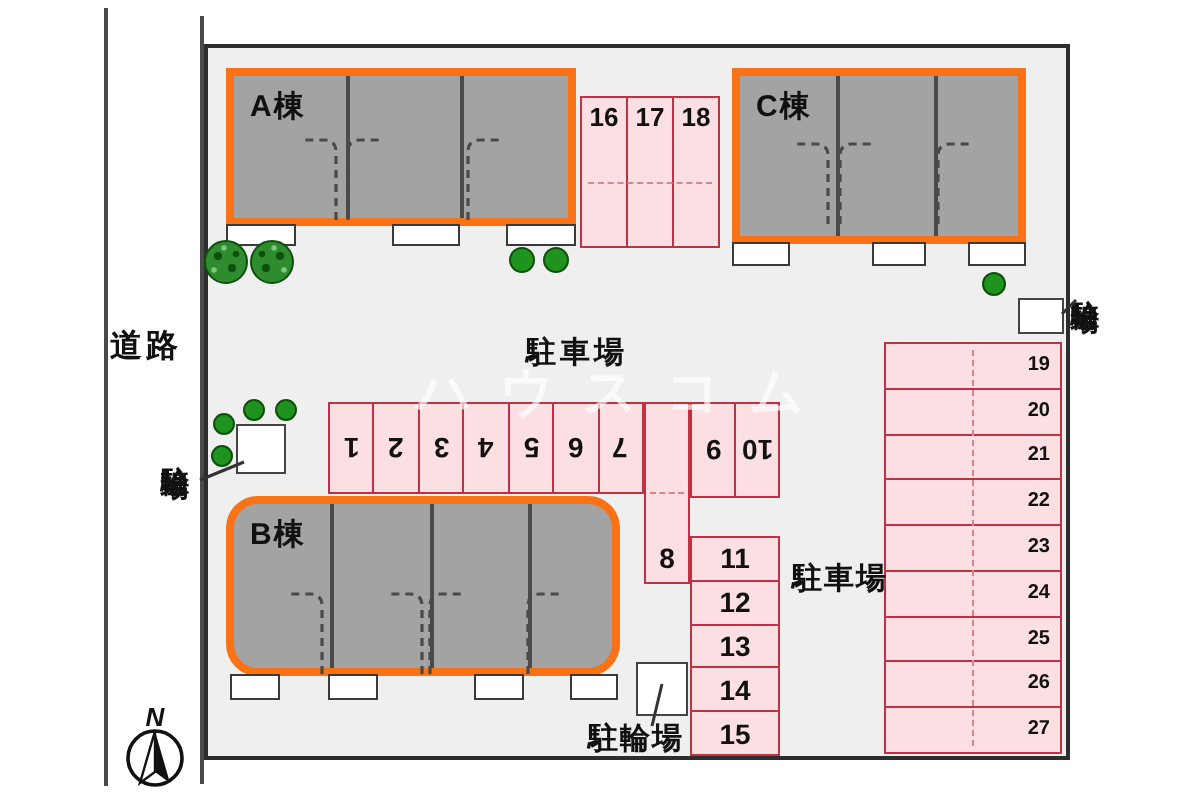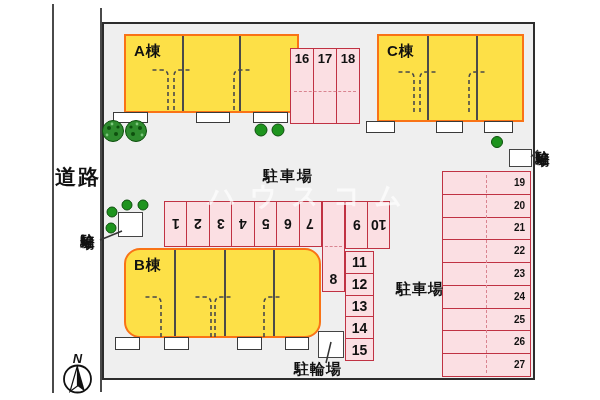--- a/index.html
+++ b/index.html
@@ -4,21 +4,21 @@
 <style>
   html,body{margin:0;padding:0;background:#fff;}
   .stage{position:relative;width:600px;height:400px;background:#fff;overflow:hidden;
          font-family:"Liberation Sans",sans-serif;color:#111;}
   
   .vline{position:absolute;width:2px;background:#4a4a4a;}
   
   .site{position:absolute;left:102px;top:22px;width:433px;height:358px;
         box-sizing:border-box;border:2.5px solid #2d2d2d;background:#efefef;}
   
-  .bldg{position:absolute;box-sizing:border-box;background:#fde047;border:2px solid #f97316;margin-left:11px;}
+  .bldg{position:absolute;box-sizing:border-box;background:#a3a3a3;border:4px solid #f97316;}
   .bldg .divider{position:absolute;top:0;bottom:0;width:2px;background:#4a4a4a;}
   .bldg-label{position:absolute;left:8px;top:6px;font-size:15px;font-weight:600;letter-spacing:1px;}
   .porch{position:absolute;box-sizing:border-box;background:#fff;border:1.5px solid #3a3a3a;z-index:6;}
   
   .pgroup{position:absolute;box-sizing:border-box;background:#fbdfe3;
           border:1.5px solid #c03243;display:flex;z-index:4;}
   .pgroup.h{flex-direction:row;}
   .pgroup.v{flex-direction:column;}
   .cell{flex:1;position:relative;display:flex;align-items:center;justify-content:center;box-sizing:border-box;}
   .pgroup.h .cell + .cell{border-left:1.5px solid #c03243;}
@@ -44,21 +44,21 @@
              letter-spacing:14px;color:rgba(255,255,255,0.65);z-index:50;white-space:nowrap;font-family:Liberation Serif, serif;}
   svg.overlay{position:absolute;left:0;top:0;z-index:20;pointer-events:none;}
 </style>
 </head>
 <body>
 
 <div class="stage">
 
   <div class="vline" style="left:52px;top:4px;height:389px;"></div>
   <div class="vline" style="left:100px;top:8px;height:384px;"></div>
-  <div class="lbl" style="left:55px;top:163px;font-size:21px;letter-spacing:2px;">道路</div>
+  <div class="lbl" style="left:55px;top:163px;font-size:16px;letter-spacing:2px;">道路</div>
 
   <div class="site"></div>
 
   <div class="bldg" style="left:113px;top:34px;width:175px;height:79px;">
     <div class="divider" style="left:56px;"></div>
     <div class="divider" style="left:113px;"></div>
     <span class="bldg-label">A棟</span>
   </div>
   <div class="porch" style="left:113px;top:112px;width:35px;height:11px;"></div>
   <div class="porch" style="left:196px;top:112px;width:34px;height:11px;"></div>
@@ -128,21 +128,21 @@
 
   <div class="pgroup h" style="left:345px;top:201px;width:45px;height:48px;">
     <div class="cell">
         <span class="num flip">9</span>
       </div>
     <div class="cell">
         <span class="num flip">10</span>
       </div>
   </div>
 
-  <div class="pgroup v" style="left:345px;top:251px;width:29px;height:110px;justify-content:space-between;">
+  <div class="pgroup v" style="left:345px;top:268px;width:45px;height:110px;justify-content:space-between;">
     <div class="cell">
         <span class="num">11</span>
       </div>
     <div class="cell">
         <span class="num">12</span>
       </div>
     <div class="cell">
         <span class="num">13</span>
       </div>
     <div class="cell">

